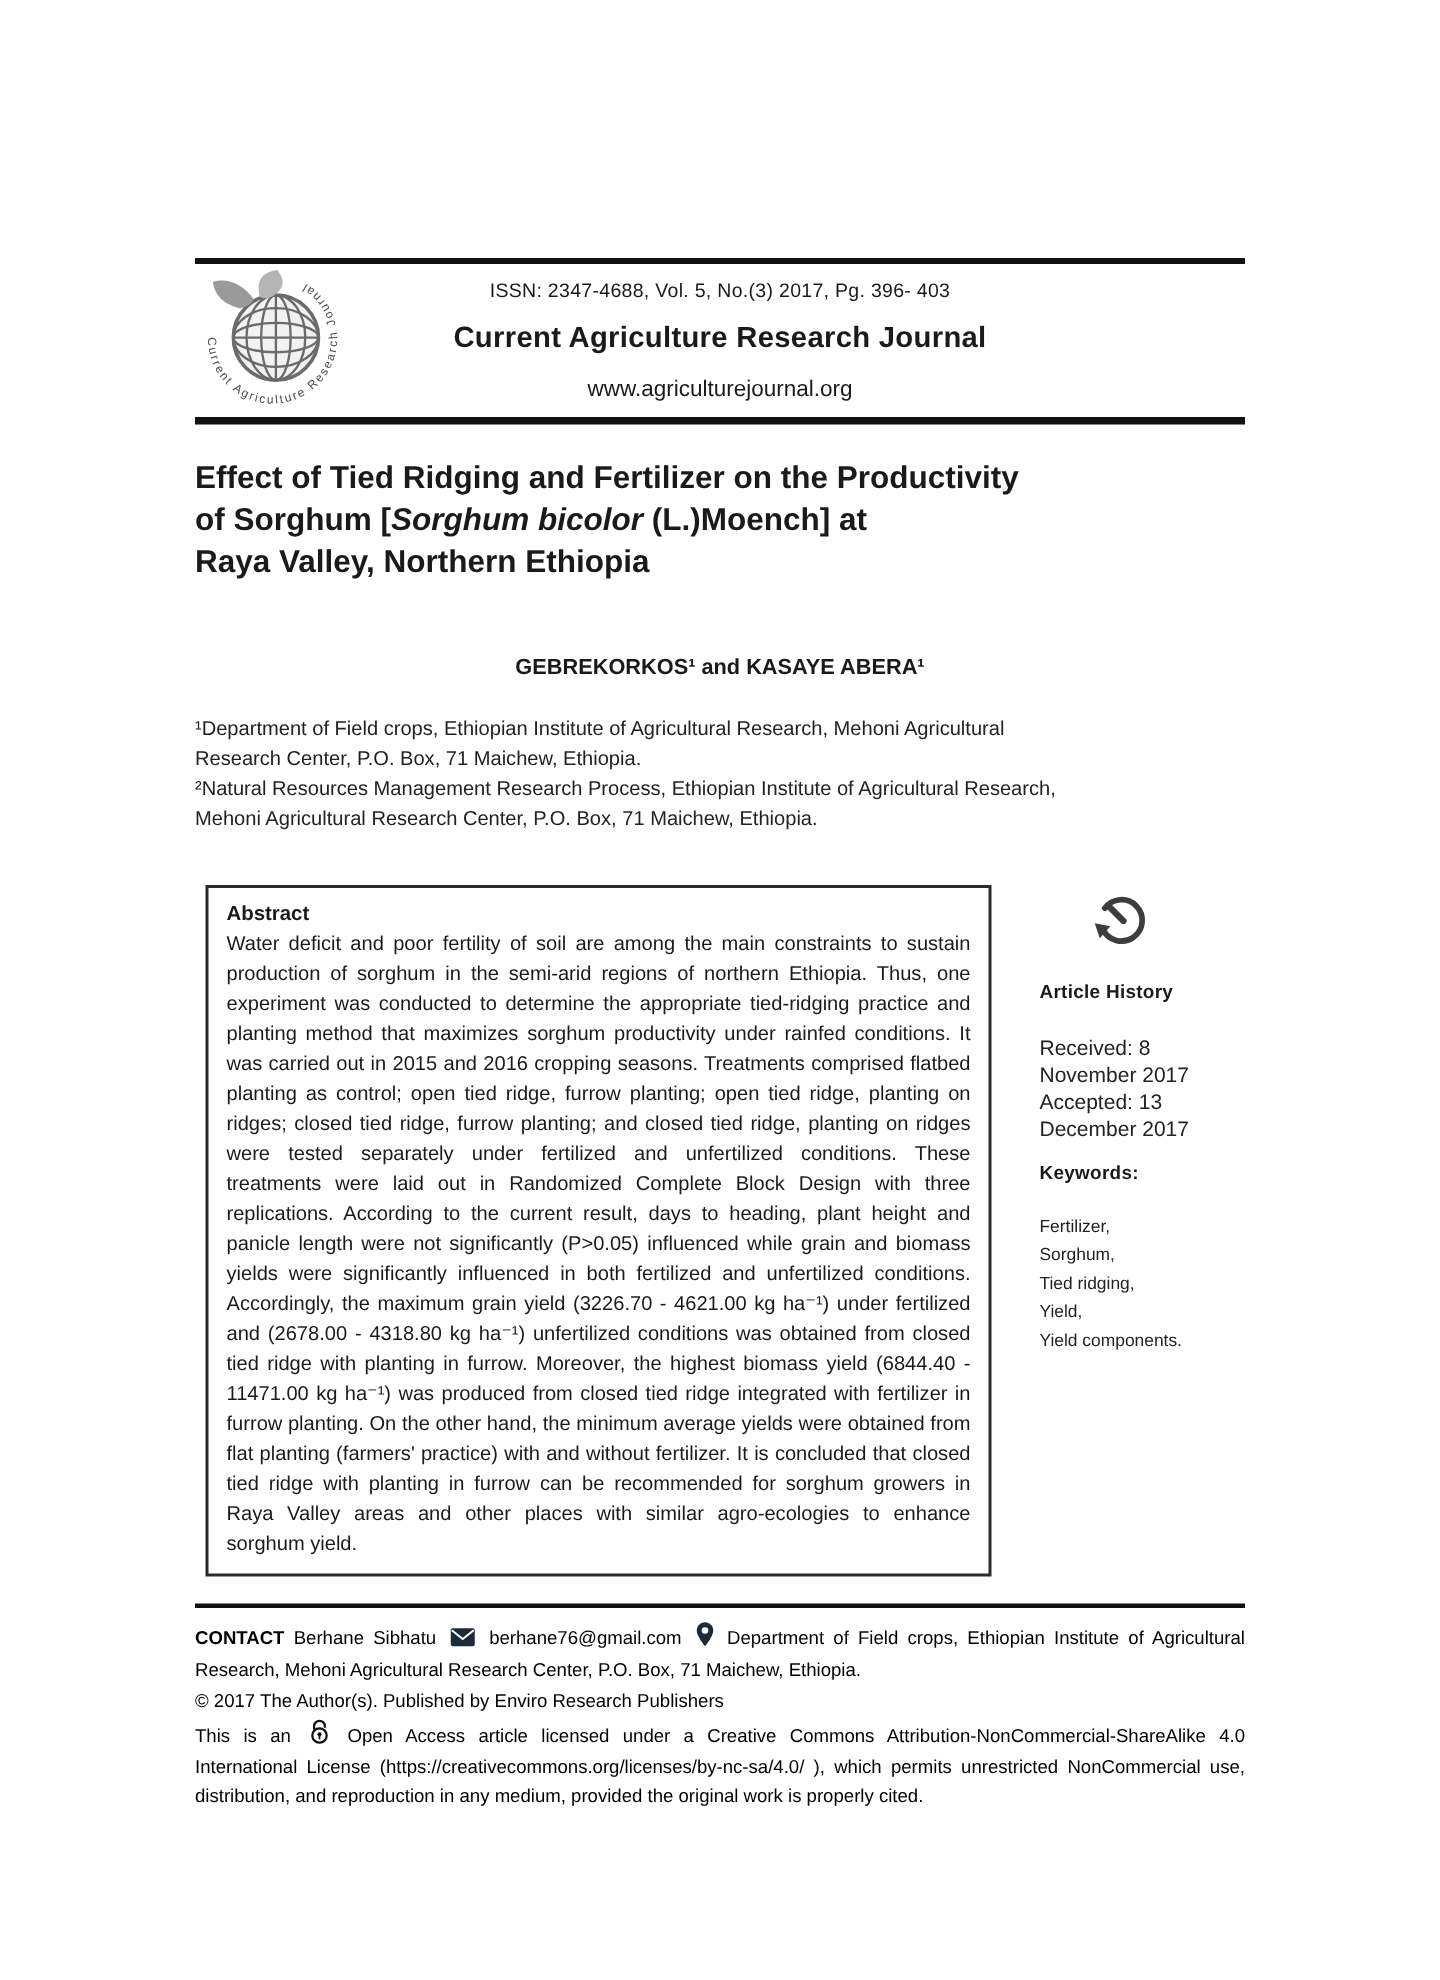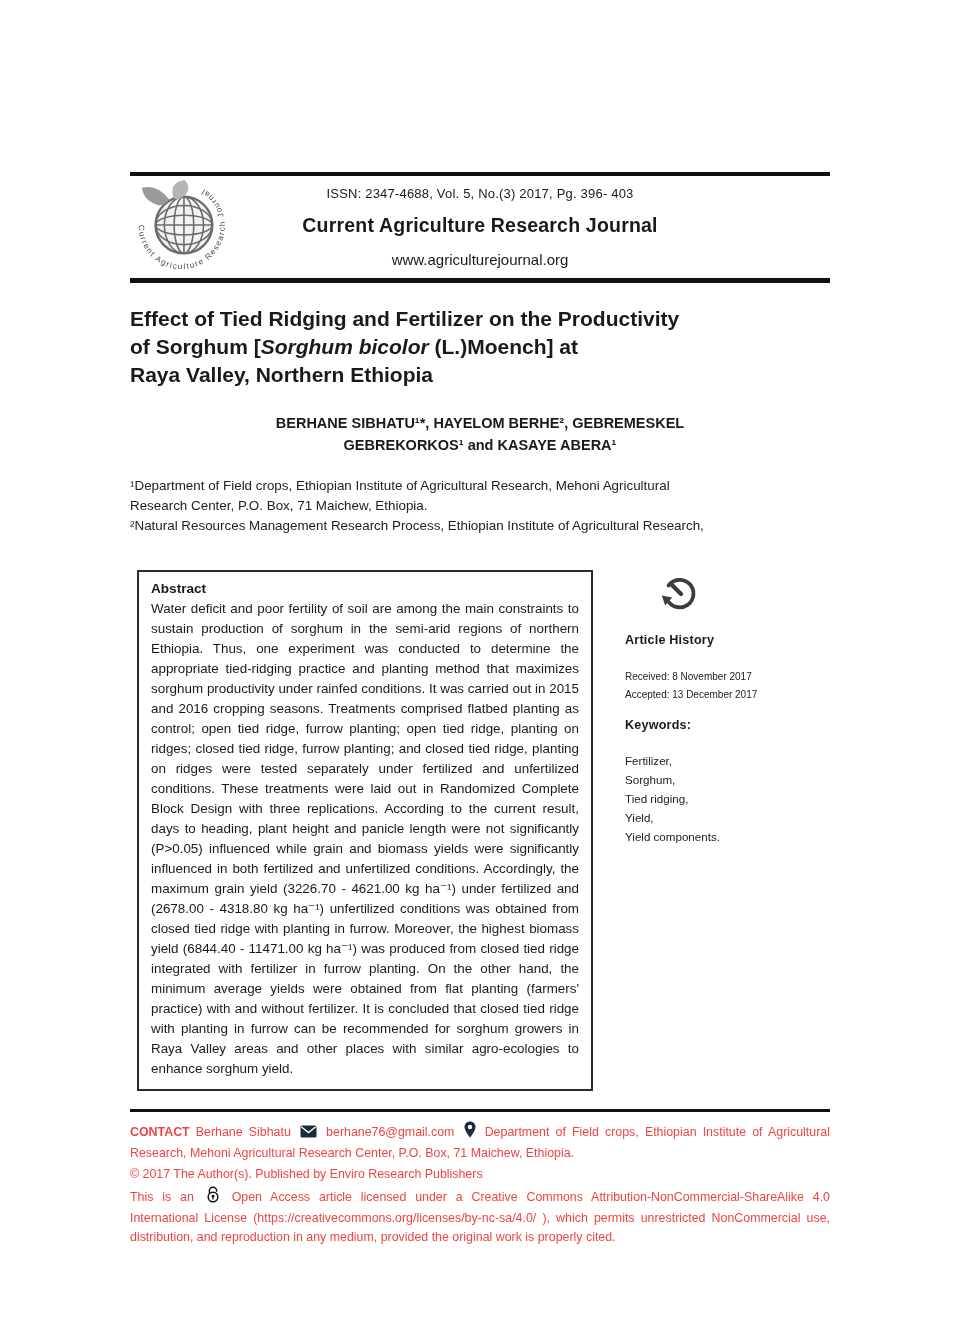--- a/index.html
+++ b/index.html
@@ -20,34 +20,34 @@
   .issn-line { font-size:13px; margin-top:4px; letter-spacing:0.2px; }
   .journal-name { font-size:19.5px; font-weight:bold; margin-top:13px; letter-spacing:0.2px; }
   .website { font-size:15px; margin-top:14px; }
 
   .article-title { text-align:left; font-size:21px; font-weight:bold; line-height:28px; margin-top:22px; }
   .authors { text-align:center; font-size:14.5px; font-weight:bold; line-height:22px; margin-top:23px; }
   .affiliations { text-align:left; font-size:13.4px; line-height:20px; margin-top:20px; color:#222; }
 
   .main-row { display:flex; margin-top:34px; align-items:flex-start; }
   .abstract-box {
-    width:456px; margin-left:7px; border:2px solid #2b2b2b;
+    width:524px; margin-left:7px; border:2px solid #2b2b2b;
     padding:7px 12px 10px 12px;
   }
   .abstract-heading { font-size:13.6px; font-weight:bold; line-height:20px; }
   .abstract-text { font-size:13.4px; line-height:20px; text-align:justify; }
 
   .sidebar { margin-left:32px; width:137px; }
   .clock-wrap { margin:2px 0 0 34px; }
   .sb-heading { font-size:12.6px; font-weight:bold; margin-top:15px; letter-spacing:0.2px; }
-  .sb-history { margin-top:21px; font-size:10px; line-height:18px; color:#222; }
+  .sb-history { margin-top:21px; font-size:14px; line-height:18px; color:#222; }
   .sb-keywords-heading { margin-top:14px; }
   .sb-keywords { margin-top:19px; font-size:11.6px; line-height:19px; color:#222; }
 
-  footer { margin-top:9px; font-size:12.4px; line-height:19px; color:#ef4444; }
+  footer { margin-top:9px; font-size:12.4px; line-height:19px; color:#000000; }
   footer p { margin:0; }
   .contact-par, .license-par { text-align:justify; }
   .contact-label { font-weight:bold; }
   .inline-icon { display:inline-block; vertical-align:-2px; margin:0 3px; }
   .copyright-par { margin-top:2px; }
   .license-par { margin-top:2px; }
   .doi-par { margin-top:2px; }
   .it { font-style:italic; }
 </style>
 </head>
@@ -89,28 +89,29 @@
 
   <div class="rule rule-header-bottom"></div>
 
   <h1 class="article-title">
     <span>Effect of Tied Ridging and Fertilizer on the Productivity</span><br>
     <span>of Sorghum [</span><span class="it">Sorghum bicolor</span><span> (L.)Moench] at</span><br>
     <span>Raya Valley, Northern Ethiopia</span>
   </h1>
 
   <div class="authors">
-    <span>BERHANE SIBHATU¹*, HAYELOM BERHE², GEBREMESKEL</span><br>
+    <br>
     <span>GEBREKORKOS¹ and KASAYE ABERA¹</span>
   </div>
 
   <div class="affiliations">
     <span>¹Department of Field crops, Ethiopian Institute of Agricultural Research, Mehoni Agricultural</span><br>
     <span>Research Center, P.O. Box, 71 Maichew, Ethiopia.</span><br>
     <span>²Natural Resources Management Research Process, Ethiopian Institute of Agricultural Research,</span><br>
+    <span>Mehoni Agricultural Research Center, P.O. Box, 71 Maichew, Ethiopia.</span>
   </div>
 
   <div class="main-row">
 
     <div class="abstract-box">
       <div class="abstract-heading">Abstract</div>
       <div class="abstract-text">Water deficit and poor fertility of soil are among the main constraints to sustain production of sorghum in the semi-arid regions of northern Ethiopia. Thus, one experiment was conducted to determine the appropriate tied-ridging practice and planting method that maximizes sorghum productivity under rainfed conditions. It was carried out in 2015 and 2016 cropping seasons. Treatments comprised flatbed planting as control; open tied ridge, furrow planting; open tied ridge, planting on ridges; closed tied ridge, furrow planting; and closed tied ridge, planting on ridges were tested separately under fertilized and unfertilized conditions. These treatments were laid out in Randomized Complete Block Design with three replications. According to the current result, days to heading, plant height and panicle length were not significantly (P&gt;0.05) influenced while grain and biomass yields were significantly influenced in both fertilized and unfertilized conditions. Accordingly, the maximum grain yield (3226.70 - 4621.00 kg ha⁻¹) under fertilized and (2678.00 - 4318.80 kg ha⁻¹) unfertilized conditions was obtained from closed tied ridge with planting in furrow. Moreover, the highest biomass yield (6844.40 - 11471.00 kg ha⁻¹) was produced from closed tied ridge integrated with fertilizer in furrow planting. On the other hand, the minimum average yields were obtained from flat planting (farmers' practice) with and without fertilizer. It is concluded that closed tied ridge with planting in furrow can be recommended for sorghum growers in Raya Valley areas and other places with similar agro-ecologies to enhance sorghum yield.</div>
     </div>
 
     <aside class="sidebar">

